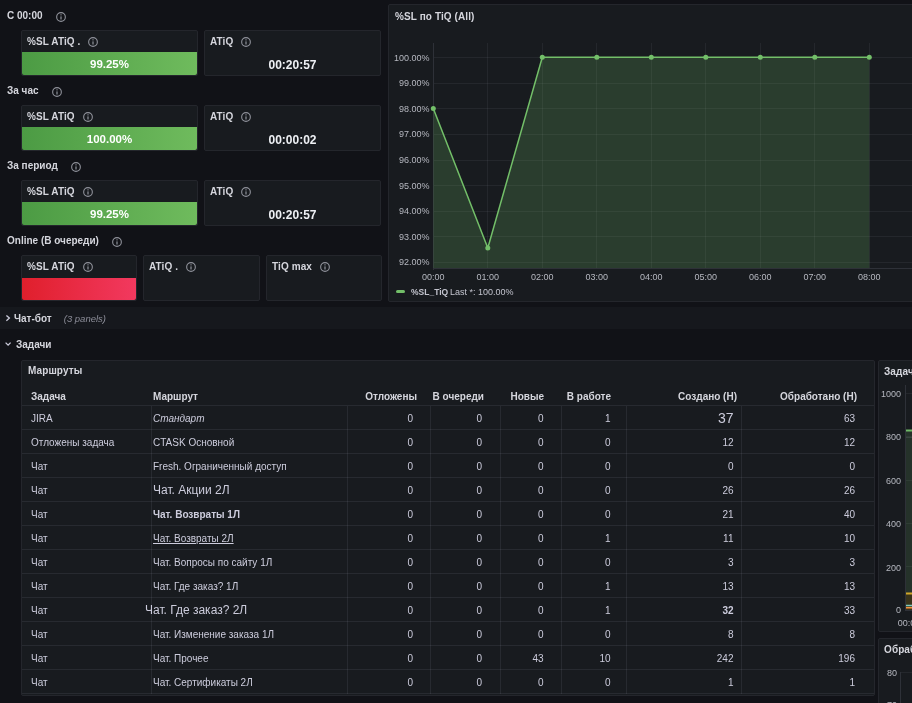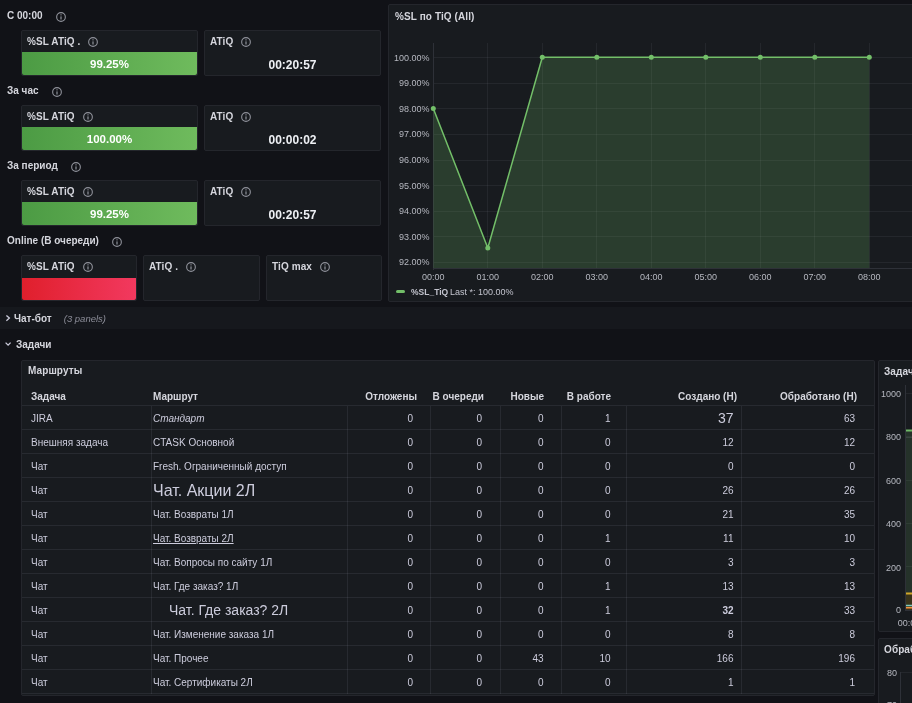--- a/index.html
+++ b/index.html
@@ -210,55 +210,55 @@
       <div style="position:absolute;left:0;top:44px;width:852px;height:1px;background:rgba(204,204,220,0.09);"></div>
 <div style="position:absolute;left:9px;top:52px;font-size:10px;line-height:11px;color:#ccccdc;">JIRA</div>
 <div style="position:absolute;left:131px;top:52px;font-size:10px;line-height:11px;color:#ccccdc;font-style:italic;">Стандарт</div>
 <div style="position:absolute;right:461px;top:52px;font-size:10px;line-height:11px;font-weight:500;color:#ccccdc;">0</div>
 <div style="position:absolute;right:392px;top:52px;font-size:10px;line-height:11px;font-weight:500;color:#ccccdc;">0</div>
 <div style="position:absolute;right:330.5px;top:52px;font-size:10px;line-height:11px;font-weight:500;color:#ccccdc;">0</div>
 <div style="position:absolute;right:263.5px;top:52px;font-size:10px;line-height:11px;font-weight:500;color:#ccccdc;">1</div>
 <div style="position:absolute;right:140.5px;top:52px;font-size:14px;line-height:11px;font-weight:500;color:#ccccdc;">37</div>
 <div style="position:absolute;right:19px;top:52px;font-size:10px;line-height:11px;font-weight:500;color:#ccccdc;">63</div>
 <div style="position:absolute;left:0;top:68px;width:852px;height:1px;background:rgba(204,204,220,0.09);"></div>
-<div style="position:absolute;left:9px;top:76px;font-size:10px;line-height:11px;color:#ccccdc;">Внешняя задача</div>
+<div style="position:absolute;left:9px;top:76px;font-size:10px;line-height:11px;color:#ccccdc;">Отложены задача</div>
 <div style="position:absolute;left:131px;top:76px;font-size:10px;line-height:11px;color:#ccccdc;">CTASK Основной</div>
 <div style="position:absolute;right:461px;top:76px;font-size:10px;line-height:11px;font-weight:500;color:#ccccdc;">0</div>
 <div style="position:absolute;right:392px;top:76px;font-size:10px;line-height:11px;font-weight:500;color:#ccccdc;">0</div>
 <div style="position:absolute;right:330.5px;top:76px;font-size:10px;line-height:11px;font-weight:500;color:#ccccdc;">0</div>
 <div style="position:absolute;right:263.5px;top:76px;font-size:10px;line-height:11px;font-weight:500;color:#ccccdc;">0</div>
 <div style="position:absolute;right:140.5px;top:76px;font-size:10px;line-height:11px;font-weight:500;color:#ccccdc;">12</div>
 <div style="position:absolute;right:19px;top:76px;font-size:10px;line-height:11px;font-weight:500;color:#ccccdc;">12</div>
 <div style="position:absolute;left:0;top:92px;width:852px;height:1px;background:rgba(204,204,220,0.09);"></div>
 <div style="position:absolute;left:9px;top:100px;font-size:10px;line-height:11px;color:#ccccdc;">Чат</div>
 <div style="position:absolute;left:131px;top:100px;font-size:10px;line-height:11px;color:#ccccdc;">Fresh. Ограниченный доступ</div>
 <div style="position:absolute;right:461px;top:100px;font-size:10px;line-height:11px;font-weight:500;color:#ccccdc;">0</div>
 <div style="position:absolute;right:392px;top:100px;font-size:10px;line-height:11px;font-weight:500;color:#ccccdc;">0</div>
 <div style="position:absolute;right:330.5px;top:100px;font-size:10px;line-height:11px;font-weight:500;color:#ccccdc;">0</div>
 <div style="position:absolute;right:263.5px;top:100px;font-size:10px;line-height:11px;font-weight:500;color:#ccccdc;">0</div>
 <div style="position:absolute;right:140.5px;top:100px;font-size:10px;line-height:11px;font-weight:500;color:#ccccdc;">0</div>
 <div style="position:absolute;right:19px;top:100px;font-size:10px;line-height:11px;font-weight:500;color:#ccccdc;">0</div>
 <div style="position:absolute;left:0;top:116px;width:852px;height:1px;background:rgba(204,204,220,0.09);"></div>
 <div style="position:absolute;left:9px;top:124px;font-size:10px;line-height:11px;color:#ccccdc;">Чат</div>
-<div style="position:absolute;left:131px;top:124px;font-size:16px;line-height:11px;color:#ccccdc;">Чат. Акции 2Л</div>
+<div style="position:absolute;left:131px;top:124px;font-size:12px;line-height:11px;color:#ccccdc;">Чат. Акции 2Л</div>
 <div style="position:absolute;right:461px;top:124px;font-size:10px;line-height:11px;font-weight:500;color:#ccccdc;">0</div>
 <div style="position:absolute;right:392px;top:124px;font-size:10px;line-height:11px;font-weight:500;color:#ccccdc;">0</div>
 <div style="position:absolute;right:330.5px;top:124px;font-size:10px;line-height:11px;font-weight:500;color:#ccccdc;">0</div>
 <div style="position:absolute;right:263.5px;top:124px;font-size:10px;line-height:11px;font-weight:500;color:#ccccdc;">0</div>
 <div style="position:absolute;right:140.5px;top:124px;font-size:10px;line-height:11px;font-weight:500;color:#ccccdc;">26</div>
 <div style="position:absolute;right:19px;top:124px;font-size:10px;line-height:11px;font-weight:500;color:#ccccdc;">26</div>
 <div style="position:absolute;left:0;top:140px;width:852px;height:1px;background:rgba(204,204,220,0.09);"></div>
 <div style="position:absolute;left:9px;top:148px;font-size:10px;line-height:11px;color:#ccccdc;">Чат</div>
-<div style="position:absolute;left:131px;top:148px;font-size:10px;line-height:11px;color:#ccccdc;">Чат. Возвраты 1Л</div>
+<div style="position:absolute;left:131px;top:148px;font-size:10px;line-height:11px;color:#ccccdc;font-weight:bold;">Чат. Возвраты 1Л</div>
 <div style="position:absolute;right:461px;top:148px;font-size:10px;line-height:11px;font-weight:500;color:#ccccdc;">0</div>
 <div style="position:absolute;right:392px;top:148px;font-size:10px;line-height:11px;font-weight:500;color:#ccccdc;">0</div>
 <div style="position:absolute;right:330.5px;top:148px;font-size:10px;line-height:11px;font-weight:500;color:#ccccdc;">0</div>
 <div style="position:absolute;right:263.5px;top:148px;font-size:10px;line-height:11px;font-weight:500;color:#ccccdc;">0</div>
 <div style="position:absolute;right:140.5px;top:148px;font-size:10px;line-height:11px;font-weight:500;color:#ccccdc;">21</div>
-<div style="position:absolute;right:19px;top:148px;font-size:10px;line-height:11px;font-weight:500;color:#ccccdc;">35</div>
+<div style="position:absolute;right:19px;top:148px;font-size:10px;line-height:11px;font-weight:500;color:#ccccdc;">40</div>
 <div style="position:absolute;left:0;top:164px;width:852px;height:1px;background:rgba(204,204,220,0.09);"></div>
 <div style="position:absolute;left:9px;top:172px;font-size:10px;line-height:11px;color:#ccccdc;">Чат</div>
 <div style="position:absolute;left:131px;top:172px;font-size:10px;line-height:11px;color:#ccccdc;text-decoration:underline;">Чат. Возвраты 2Л</div>
 <div style="position:absolute;right:461px;top:172px;font-size:10px;line-height:11px;font-weight:500;color:#ccccdc;">0</div>
 <div style="position:absolute;right:392px;top:172px;font-size:10px;line-height:11px;font-weight:500;color:#ccccdc;">0</div>
 <div style="position:absolute;right:330.5px;top:172px;font-size:10px;line-height:11px;font-weight:500;color:#ccccdc;">0</div>
 <div style="position:absolute;right:263.5px;top:172px;font-size:10px;line-height:11px;font-weight:500;color:#ccccdc;">1</div>
 <div style="position:absolute;right:140.5px;top:172px;font-size:10px;line-height:11px;font-weight:500;color:#ccccdc;">11</div>
 <div style="position:absolute;right:19px;top:172px;font-size:10px;line-height:11px;font-weight:500;color:#ccccdc;">10</div>
 <div style="position:absolute;left:0;top:188px;width:852px;height:1px;background:rgba(204,204,220,0.09);"></div>
@@ -274,21 +274,21 @@
 <div style="position:absolute;left:9px;top:220px;font-size:10px;line-height:11px;color:#ccccdc;">Чат</div>
 <div style="position:absolute;left:131px;top:220px;font-size:10px;line-height:11px;color:#ccccdc;">Чат. Где заказ? 1Л</div>
 <div style="position:absolute;right:461px;top:220px;font-size:10px;line-height:11px;font-weight:500;color:#ccccdc;">0</div>
 <div style="position:absolute;right:392px;top:220px;font-size:10px;line-height:11px;font-weight:500;color:#ccccdc;">0</div>
 <div style="position:absolute;right:330.5px;top:220px;font-size:10px;line-height:11px;font-weight:500;color:#ccccdc;">0</div>
 <div style="position:absolute;right:263.5px;top:220px;font-size:10px;line-height:11px;font-weight:500;color:#ccccdc;">1</div>
 <div style="position:absolute;right:140.5px;top:220px;font-size:10px;line-height:11px;font-weight:500;color:#ccccdc;">13</div>
 <div style="position:absolute;right:19px;top:220px;font-size:10px;line-height:11px;font-weight:500;color:#ccccdc;">13</div>
 <div style="position:absolute;left:0;top:236px;width:852px;height:1px;background:rgba(204,204,220,0.09);"></div>
 <div style="position:absolute;left:9px;top:244px;font-size:10px;line-height:11px;color:#ccccdc;">Чат</div>
-<div style="position:absolute;left:147px;top:244px;font-size:14px;line-height:11px;color:#ccccdc;">Чат. Где заказ? 2Л</div>
+<div style="position:absolute;left:123px;top:244px;font-size:12px;line-height:11px;color:#ccccdc;">Чат. Где заказ? 2Л</div>
 <div style="position:absolute;right:461px;top:244px;font-size:10px;line-height:11px;font-weight:500;color:#ccccdc;">0</div>
 <div style="position:absolute;right:392px;top:244px;font-size:10px;line-height:11px;font-weight:500;color:#ccccdc;">0</div>
 <div style="position:absolute;right:330.5px;top:244px;font-size:10px;line-height:11px;font-weight:500;color:#ccccdc;">0</div>
 <div style="position:absolute;right:263.5px;top:244px;font-size:10px;line-height:11px;font-weight:500;color:#ccccdc;">1</div>
 <div style="position:absolute;right:140.5px;top:244px;font-size:10px;line-height:11px;font-weight:700;color:#ccccdc;">32</div>
 <div style="position:absolute;right:19px;top:244px;font-size:10px;line-height:11px;font-weight:500;color:#ccccdc;">33</div>
 <div style="position:absolute;left:0;top:260px;width:852px;height:1px;background:rgba(204,204,220,0.09);"></div>
 <div style="position:absolute;left:9px;top:268px;font-size:10px;line-height:11px;color:#ccccdc;">Чат</div>
 <div style="position:absolute;left:131px;top:268px;font-size:10px;line-height:11px;color:#ccccdc;">Чат. Изменение заказа 1Л</div>
 <div style="position:absolute;right:461px;top:268px;font-size:10px;line-height:11px;font-weight:500;color:#ccccdc;">0</div>
@@ -297,21 +297,21 @@
 <div style="position:absolute;right:263.5px;top:268px;font-size:10px;line-height:11px;font-weight:500;color:#ccccdc;">0</div>
 <div style="position:absolute;right:140.5px;top:268px;font-size:10px;line-height:11px;font-weight:500;color:#ccccdc;">8</div>
 <div style="position:absolute;right:19px;top:268px;font-size:10px;line-height:11px;font-weight:500;color:#ccccdc;">8</div>
 <div style="position:absolute;left:0;top:284px;width:852px;height:1px;background:rgba(204,204,220,0.09);"></div>
 <div style="position:absolute;left:9px;top:292px;font-size:10px;line-height:11px;color:#ccccdc;">Чат</div>
 <div style="position:absolute;left:131px;top:292px;font-size:10px;line-height:11px;color:#ccccdc;">Чат. Прочее</div>
 <div style="position:absolute;right:461px;top:292px;font-size:10px;line-height:11px;font-weight:500;color:#ccccdc;">0</div>
 <div style="position:absolute;right:392px;top:292px;font-size:10px;line-height:11px;font-weight:500;color:#ccccdc;">0</div>
 <div style="position:absolute;right:330.5px;top:292px;font-size:10px;line-height:11px;font-weight:500;color:#ccccdc;">43</div>
 <div style="position:absolute;right:263.5px;top:292px;font-size:10px;line-height:11px;font-weight:500;color:#ccccdc;">10</div>
-<div style="position:absolute;right:140.5px;top:292px;font-size:10px;line-height:11px;font-weight:500;color:#ccccdc;">166</div>
+<div style="position:absolute;right:140.5px;top:292px;font-size:10px;line-height:11px;font-weight:500;color:#ccccdc;">242</div>
 <div style="position:absolute;right:19px;top:292px;font-size:10px;line-height:11px;font-weight:500;color:#ccccdc;">196</div>
 <div style="position:absolute;left:0;top:308px;width:852px;height:1px;background:rgba(204,204,220,0.09);"></div>
 <div style="position:absolute;left:9px;top:316px;font-size:10px;line-height:11px;color:#ccccdc;">Чат</div>
 <div style="position:absolute;left:131px;top:316px;font-size:10px;line-height:11px;color:#ccccdc;">Чат. Сертификаты 2Л</div>
 <div style="position:absolute;right:461px;top:316px;font-size:10px;line-height:11px;font-weight:500;color:#ccccdc;">0</div>
 <div style="position:absolute;right:392px;top:316px;font-size:10px;line-height:11px;font-weight:500;color:#ccccdc;">0</div>
 <div style="position:absolute;right:330.5px;top:316px;font-size:10px;line-height:11px;font-weight:500;color:#ccccdc;">0</div>
 <div style="position:absolute;right:263.5px;top:316px;font-size:10px;line-height:11px;font-weight:500;color:#ccccdc;">0</div>
 <div style="position:absolute;right:140.5px;top:316px;font-size:10px;line-height:11px;font-weight:500;color:#ccccdc;">1</div>
 <div style="position:absolute;right:19px;top:316px;font-size:10px;line-height:11px;font-weight:500;color:#ccccdc;">1</div>

